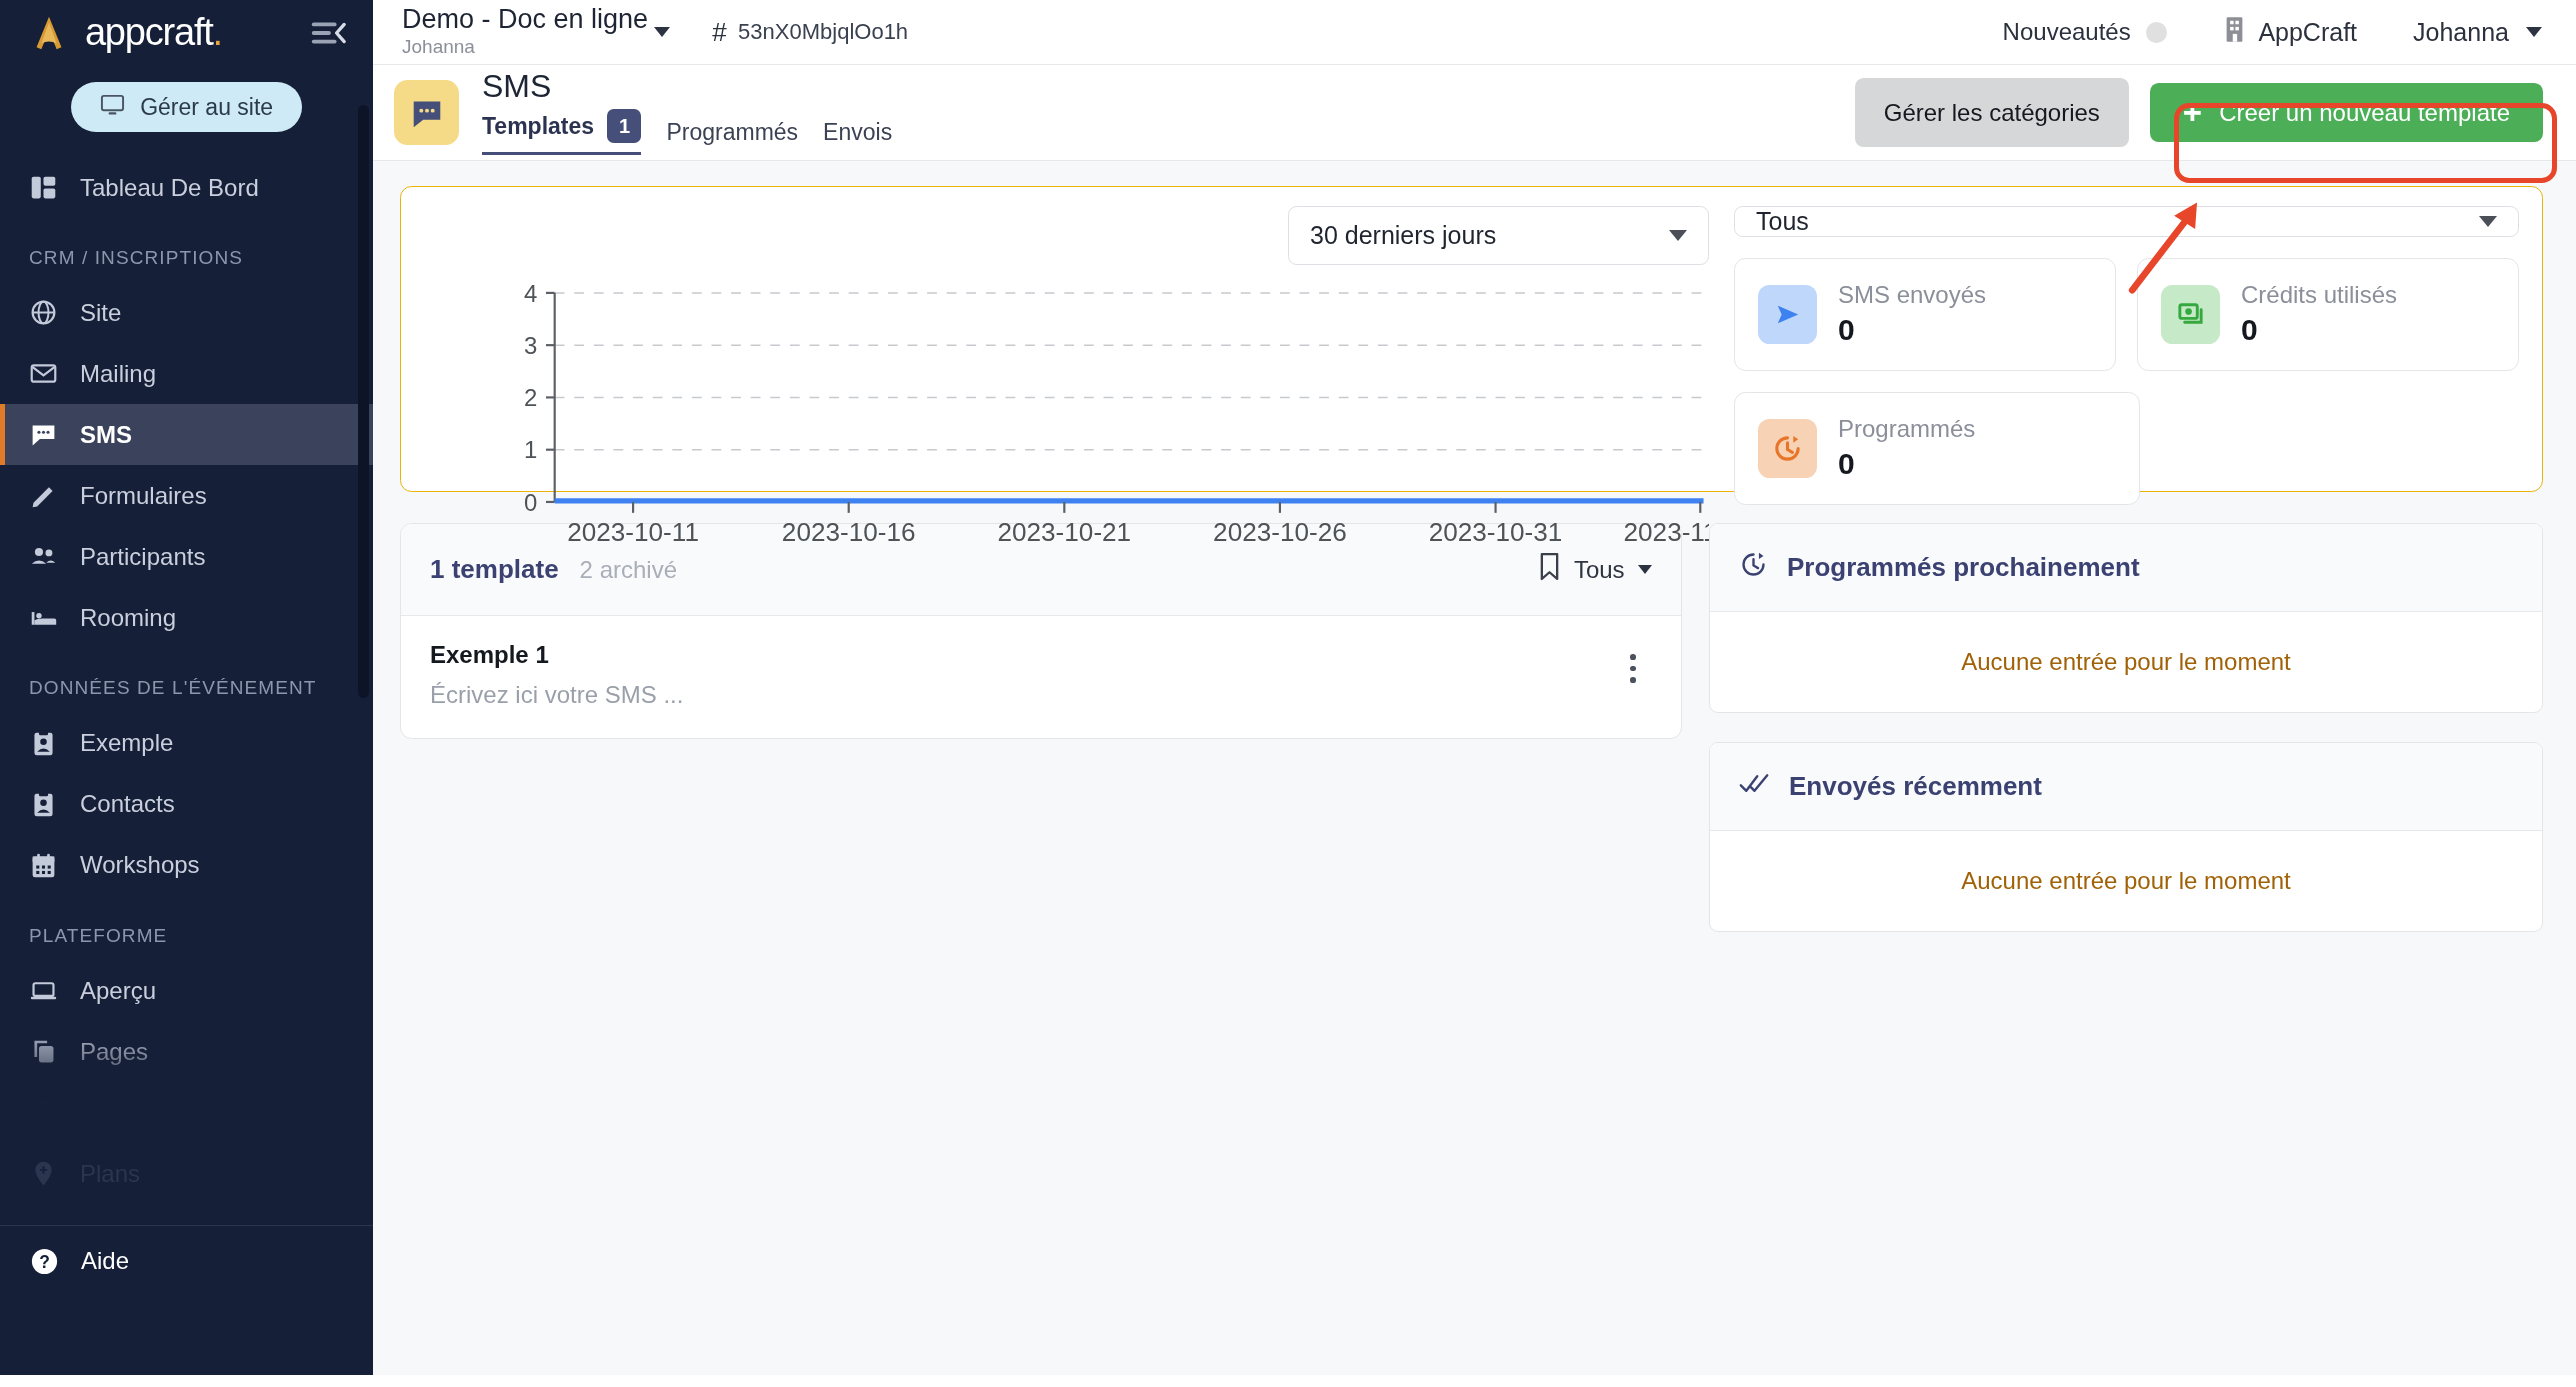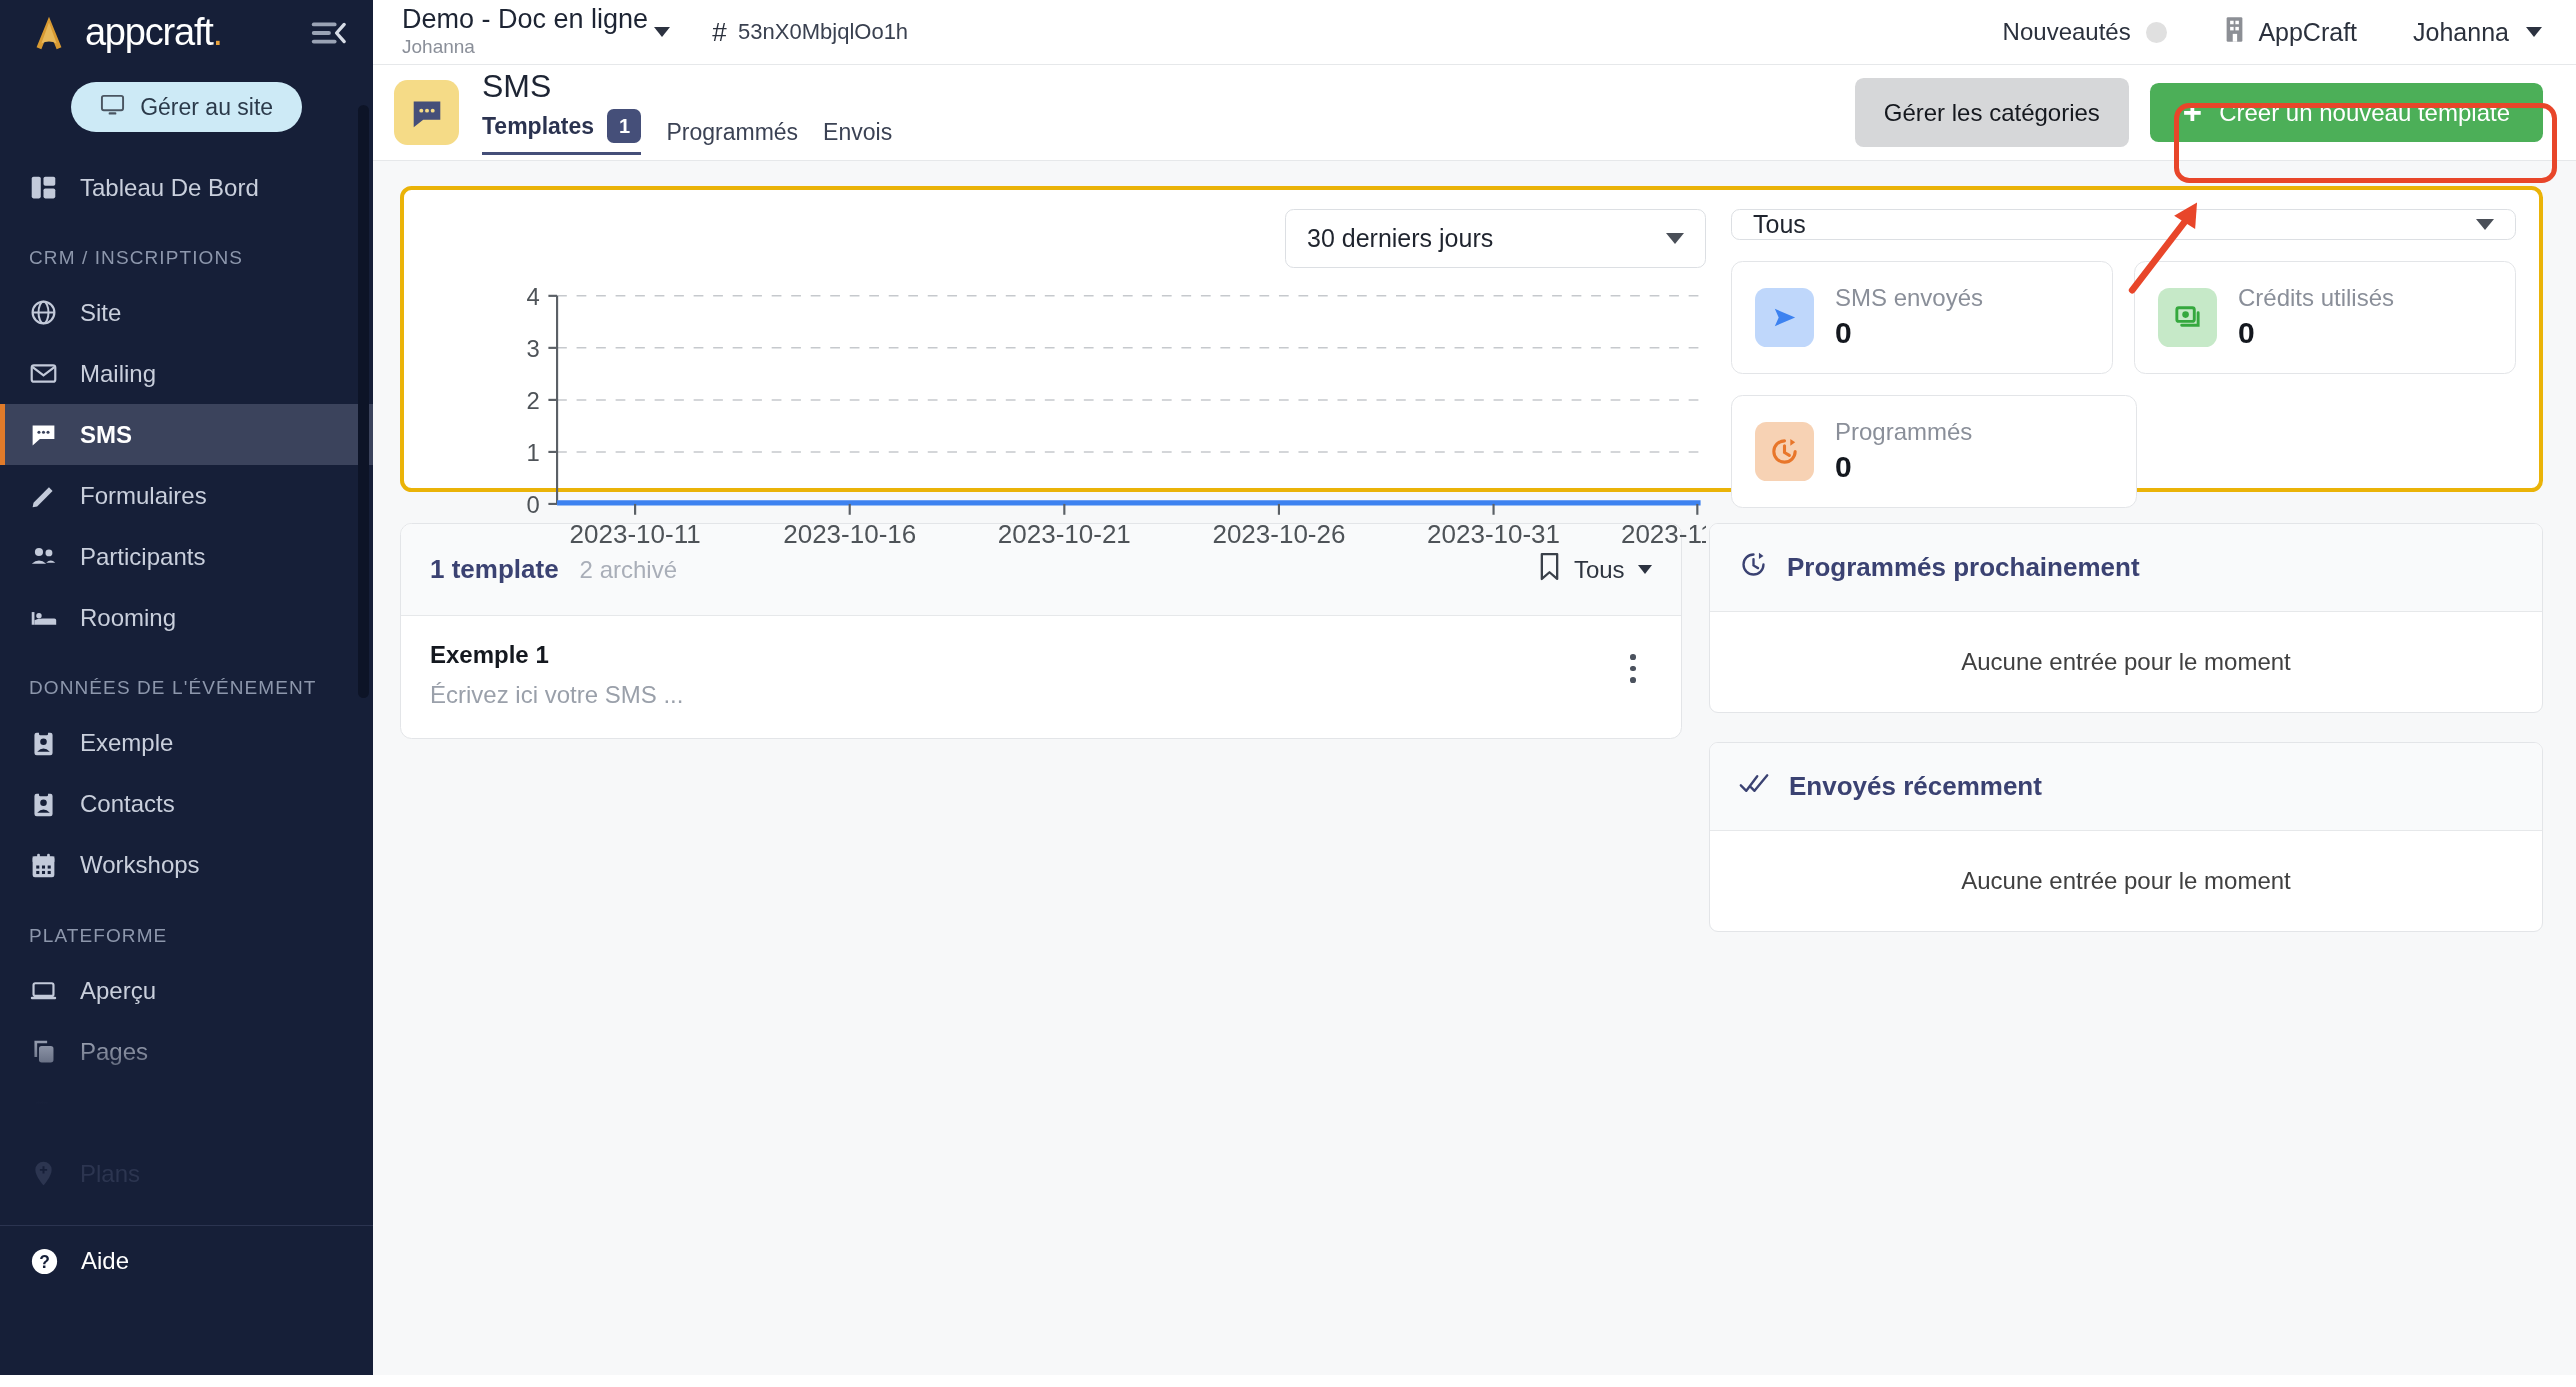--- a/index.html
+++ b/index.html
@@ -115,21 +115,21 @@
     background: #4caf58; color: #ffffff; border: none; border-radius: 8.6px;
     height: 59px; padding: 0 33px; font-size: 24px; cursor: pointer;
     display: flex; align-items: center; gap: 17px;
     font-family: "Liberation Sans", sans-serif;
   }
   .plus-ico { font-size: 33px; line-height: 1; font-weight: 700; }
 
   .content { flex: 1; padding: 25px 33px 0 27px; overflow: hidden; }
 
   .card {
-    background: #ffffff; border: 4px solid #eab308; border-radius: 11.5px;
+    background: #ffffff; border: 1px solid #eab308; border-radius: 11.5px;
   }
   .chart-card { height: 306px; display: flex; padding: 19px 23px 13.4px 23px; gap: 25px; }
   .chart-left { flex: 1 1 auto; display: flex; flex-direction: column; min-width: 0; }
   .chart-controls { display: flex; justify-content: flex-end; }
   .select {
     border: 1px solid #dcdfe3; border-radius: 8.6px; height: 59px; width: 421px;
     display: flex; align-items: center; padding: 0 21px; background: #fff;
     font-size: 25px; color: #1f242e; cursor: pointer;
   }
   .select .sel-caret { margin-left: auto; width: 0; height: 0; border-left: 9.6px solid transparent; border-right: 9.6px solid transparent; border-top: 11.5px solid #4a4f58; }
@@ -162,21 +162,21 @@
   .kebab { margin-left: auto; width: 38px; display: flex; flex-direction: column; align-items: center; gap: 5.7px; padding-top: 13.4px; cursor: pointer; }
   .kebab i { width: 5.7px; height: 5.7px; border-radius: 50%; background: #4b525e; display: block; }
 
   .side-panels { flex: 1; display: flex; flex-direction: column; gap: 29px; }
   .panel { background: #fff; border: 1px solid #e3e5e8; border-radius: 9px; overflow: hidden; }
   .panel-head {
     height: 88px; background: #f9fafb; border-bottom: 1px solid #e6e8ea;
     display: flex; align-items: center; gap: 19px; padding: 0 29px;
     font-size: 26px; color: #3b4272; font-weight: 700;
   }
-  .panel-body { height: 100px; display: flex; align-items: center; justify-content: center; font-size: 24px; color: #404040; }
+  .panel-body { height: 100px; display: flex; align-items: center; justify-content: center; font-size: 24px; color: #a16207; }
 
   
   .anno-box {
     position: absolute; border: 5.7px solid #e8462a; border-radius: 15.3px;
     pointer-events: none;
   }
   .anno-arrow { position: absolute; pointer-events: none; }
 
   .bottom-strip { position: absolute; left: 0; bottom: 0; width: 2576px; height: 13.4px; background: #ffffff; }
 </style>

